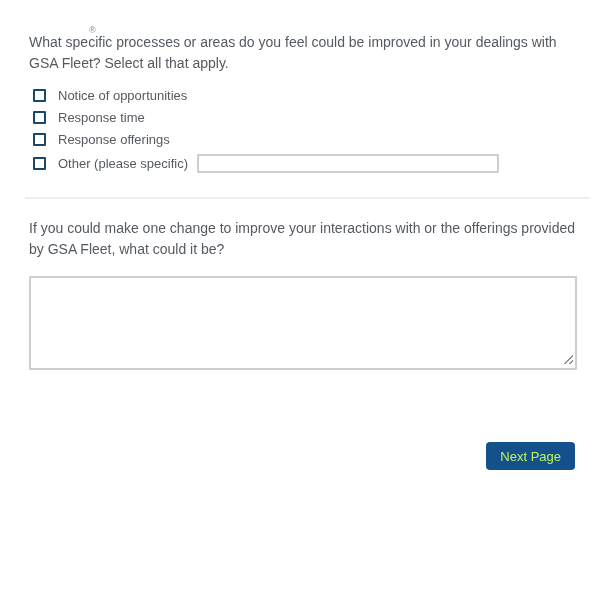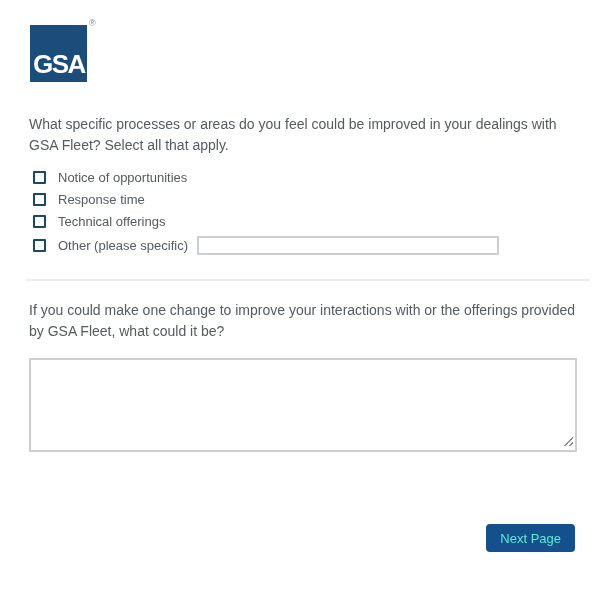--- a/index.html
+++ b/index.html
@@ -119,54 +119,51 @@
   .footer {
     margin-top: 72px;
     padding-right: 38px;
     display: flex;
     justify-content: flex-end;
   }
   .next-button {
     height: 28px;
     padding: 0 14px;
     background: var(--button-blue, #14508C);
-    color: #5eead4;
+    color: #bef264;
     border: none;
     border-radius: 4px;
     font-family: "Liberation Sans", sans-serif;
     font-size: 13px;
     cursor: pointer;
   }
 </style>
 </head>
 <body>
 
 <div class="page">
 
   <div class="logo-row">
-    <div class="logo">
-      <span class="logo-text">GSA</span>
-    </div>
     <span class="reg">®</span>
   </div>
 
   <p class="question question-1">What specific processes or areas do you feel could be improved in your dealings with GSA Fleet? Select all that apply.</p>
 
   <div class="options">
     <div class="option-row">
       <span class="checkbox"></span>
       <span class="option-label">Notice of opportunities</span>
     </div>
     <div class="option-row">
       <span class="checkbox"></span>
       <span class="option-label">Response time</span>
     </div>
     <div class="option-row">
       <span class="checkbox"></span>
-      <span class="option-label">Technical offerings</span>
+      <span class="option-label">Response offerings</span>
     </div>
     <div class="option-row other-row">
       <span class="checkbox"></span>
       <span class="option-label">Other (please specific)</span>
       <input type="text" class="other-input" value="" style="">
     </div>
   </div>
 
   <hr class="divider">
 

